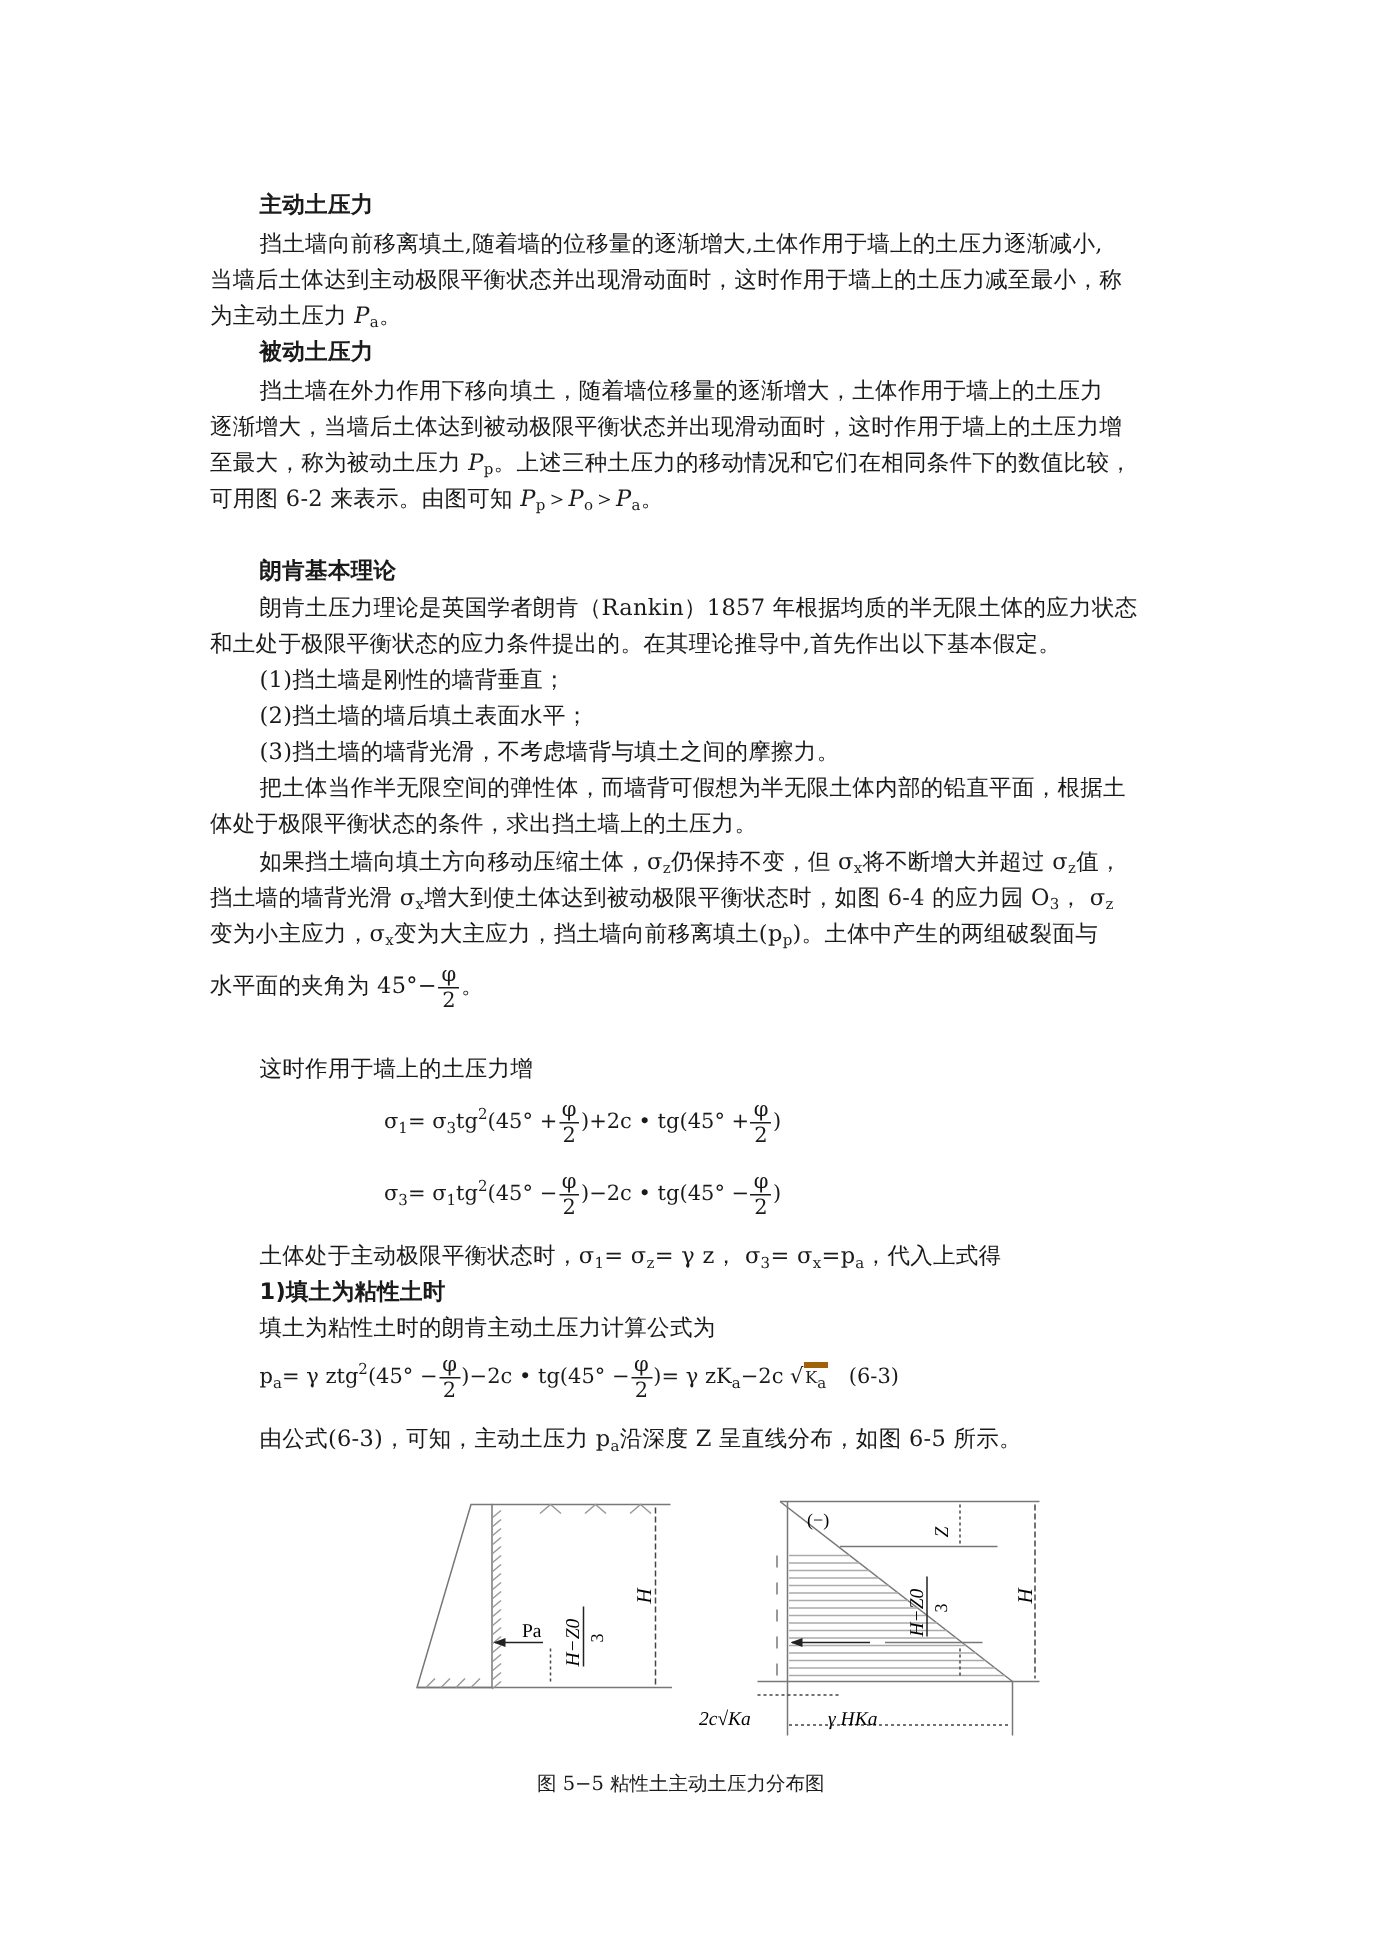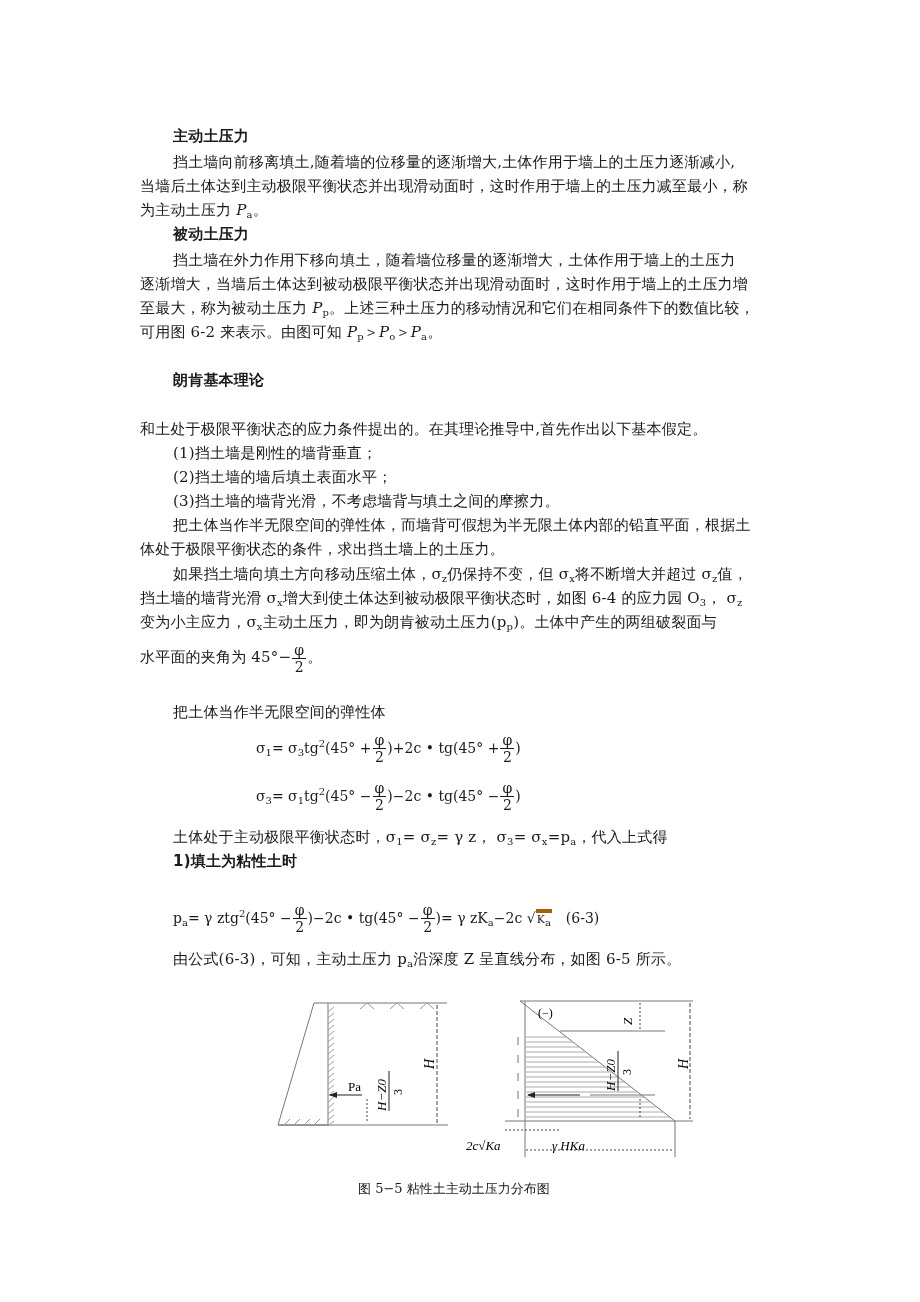--- a/index.html
+++ b/index.html
@@ -36,53 +36,55 @@
   <div class="line ind" style="top:238px">挡土墙在外力作用下移向填土，随着墙位移量的逐渐增大，土体作用于墙上的土压力</div>
   <div class="line" style="top:262px">逐渐增大，当墙后土体达到被动极限平衡状态并出现滑动面时，这时作用于墙上的土压力增</div>
   <div class="line" style="top:286px">
     <span>至最大，称为被动土压力 </span><span class="it">P</span><sub>p</sub><span>。上述三种土压力的移动情况和它们在相同条件下的数值比较，</span>
   </div>
   <div class="line" style="top:310px">
     <span>可用图 6-2 来表示。由图可知 </span><span class="it">P</span><sub>p</sub><span>＞</span><span class="it">P</span><sub>o</sub><span>＞</span><span class="it">P</span><sub>a</sub><span>。</span>
   </div>
 
   <div class="line ind h" style="top:358px">朗肯基本理论</div>
+  <div class="line ind" style="top:383px">朗肯土压力理论是英国学者朗肯（Rankin）1857 年根据均质的半无限土体的应力状态</div>
   <div class="line" style="top:407px">和土处于极限平衡状态的应力条件提出的。在其理论推导中,首先作出以下基本假定。</div>
   <div class="line ind" style="top:431px">(1)挡土墙是刚性的墙背垂直；</div>
   <div class="line ind" style="top:455px">(2)挡土墙的墙后填土表面水平；</div>
   <div class="line ind" style="top:479px">(3)挡土墙的墙背光滑，不考虑墙背与填土之间的摩擦力。</div>
   <div class="line ind" style="top:503px">把土体当作半无限空间的弹性体，而墙背可假想为半无限土体内部的铅直平面，根据土</div>
   <div class="line" style="top:527px">体处于极限平衡状态的条件，求出挡土墙上的土压力。</div>
   <div class="line ind" style="top:552px">
     <span>如果挡土墙向填土方向移动压缩土体，σ</span><sub>z</sub><span>仍保持不变，但 σ</span><sub>x</sub><span>将不断增大并超过 σ</span><sub>z</sub><span>值，</span>
   </div>
   <div class="line" style="top:576px">
     <span>挡土墙的墙背光滑 σ</span><sub>x</sub><span>增大到使土体达到被动极限平衡状态时，如图 6-4 的应力园 O</span><sub>3</sub><span>， σ</span><sub>z</sub>
   </div>
   <div class="line" style="top:600px">
-    <span>变为小主应力，σ</span><sub>x</sub><span>主动土压力，即为朗肯被动土压力(p</span><sub>p</sub><span>)。土体中产生的两组破裂面与</span>
+    <span>变为小主应力，σ</span><sub>x</sub><span>变为大主应力，挡土墙向前移离填土(p</span><sub>p</sub><span>)。土体中产生的两组破裂面与</span>
   </div>
   <div class="line" style="top:628px; line-height:34px">
     <span>水平面的夹角为 45°−</span><span class="frac"><span class="n">φ</span><span class="d">2</span></span><span>。</span>
   </div>
 
-  <div class="line ind" style="top:690px">把土体当作半无限空间的弹性体</div>
+  <div class="line ind" style="top:690px">这时作用于墙上的土压力增</div>
 
   <div class="eq" style="left:256px; top:720px">
     <span>σ</span><sub>1</sub><span>= σ</span><sub>3</sub><span>tg</span><sup>2</sup><span>(45°  +</span><span class="frac"><span class="n">φ</span><span class="d">2</span></span><span>)+2c • tg(45°  +</span><span class="frac"><span class="n">φ</span><span class="d">2</span></span><span>)</span>
   </div>
   <div class="eq" style="left:256px; top:768px">
     <span>σ</span><sub>3</sub><span>= σ</span><sub>1</sub><span>tg</span><sup>2</sup><span>(45°  −</span><span class="frac"><span class="n">φ</span><span class="d">2</span></span><span>)−2c • tg(45°  −</span><span class="frac"><span class="n">φ</span><span class="d">2</span></span><span>)</span>
   </div>
 
   <div class="line ind" style="top:815px">
     <span>土体处于主动极限平衡状态时，σ</span><sub>1</sub><span>= σ</span><sub>z</sub><span>= γ z， σ</span><sub>3</sub><span>= σ</span><sub>x</sub><span>=p</span><sub>a</sub><span>，代入上式得</span>
   </div>
 
   <div class="line ind h" style="top:839px">1)填土为粘性土时</div>
+  <div class="line ind" style="top:863px">填土为粘性土时的朗肯主动土压力计算公式为</div>
 
   <div class="eq" style="left:173px; top:890px">
     <span>p</span><sub>a</sub><span>= γ ztg</span><sup>2</sup><span>(45°  −</span><span class="frac"><span class="n">φ</span><span class="d">2</span></span><span>)−2c • tg(45°  −</span><span class="frac"><span class="n">φ</span><span class="d">2</span></span><span>)= γ zK</span><sub>a</sub><span>−2c </span><span>√</span><span class="sqrt"><span>K</span><sub>a</sub></span><span style="margin-left:14px">(6-3)</span>
   </div>
 
   <div class="line ind" style="top:937px">
     <span>由公式(6-3)，可知，主动土压力 p</span><sub>a</sub><span>沿深度 Z 呈直线分布，如图 6-5 所示。</span>
   </div>
 
   <svg style="position:absolute; left:270px; top:975px" width="430" height="180" viewBox="0 0 430 180">

